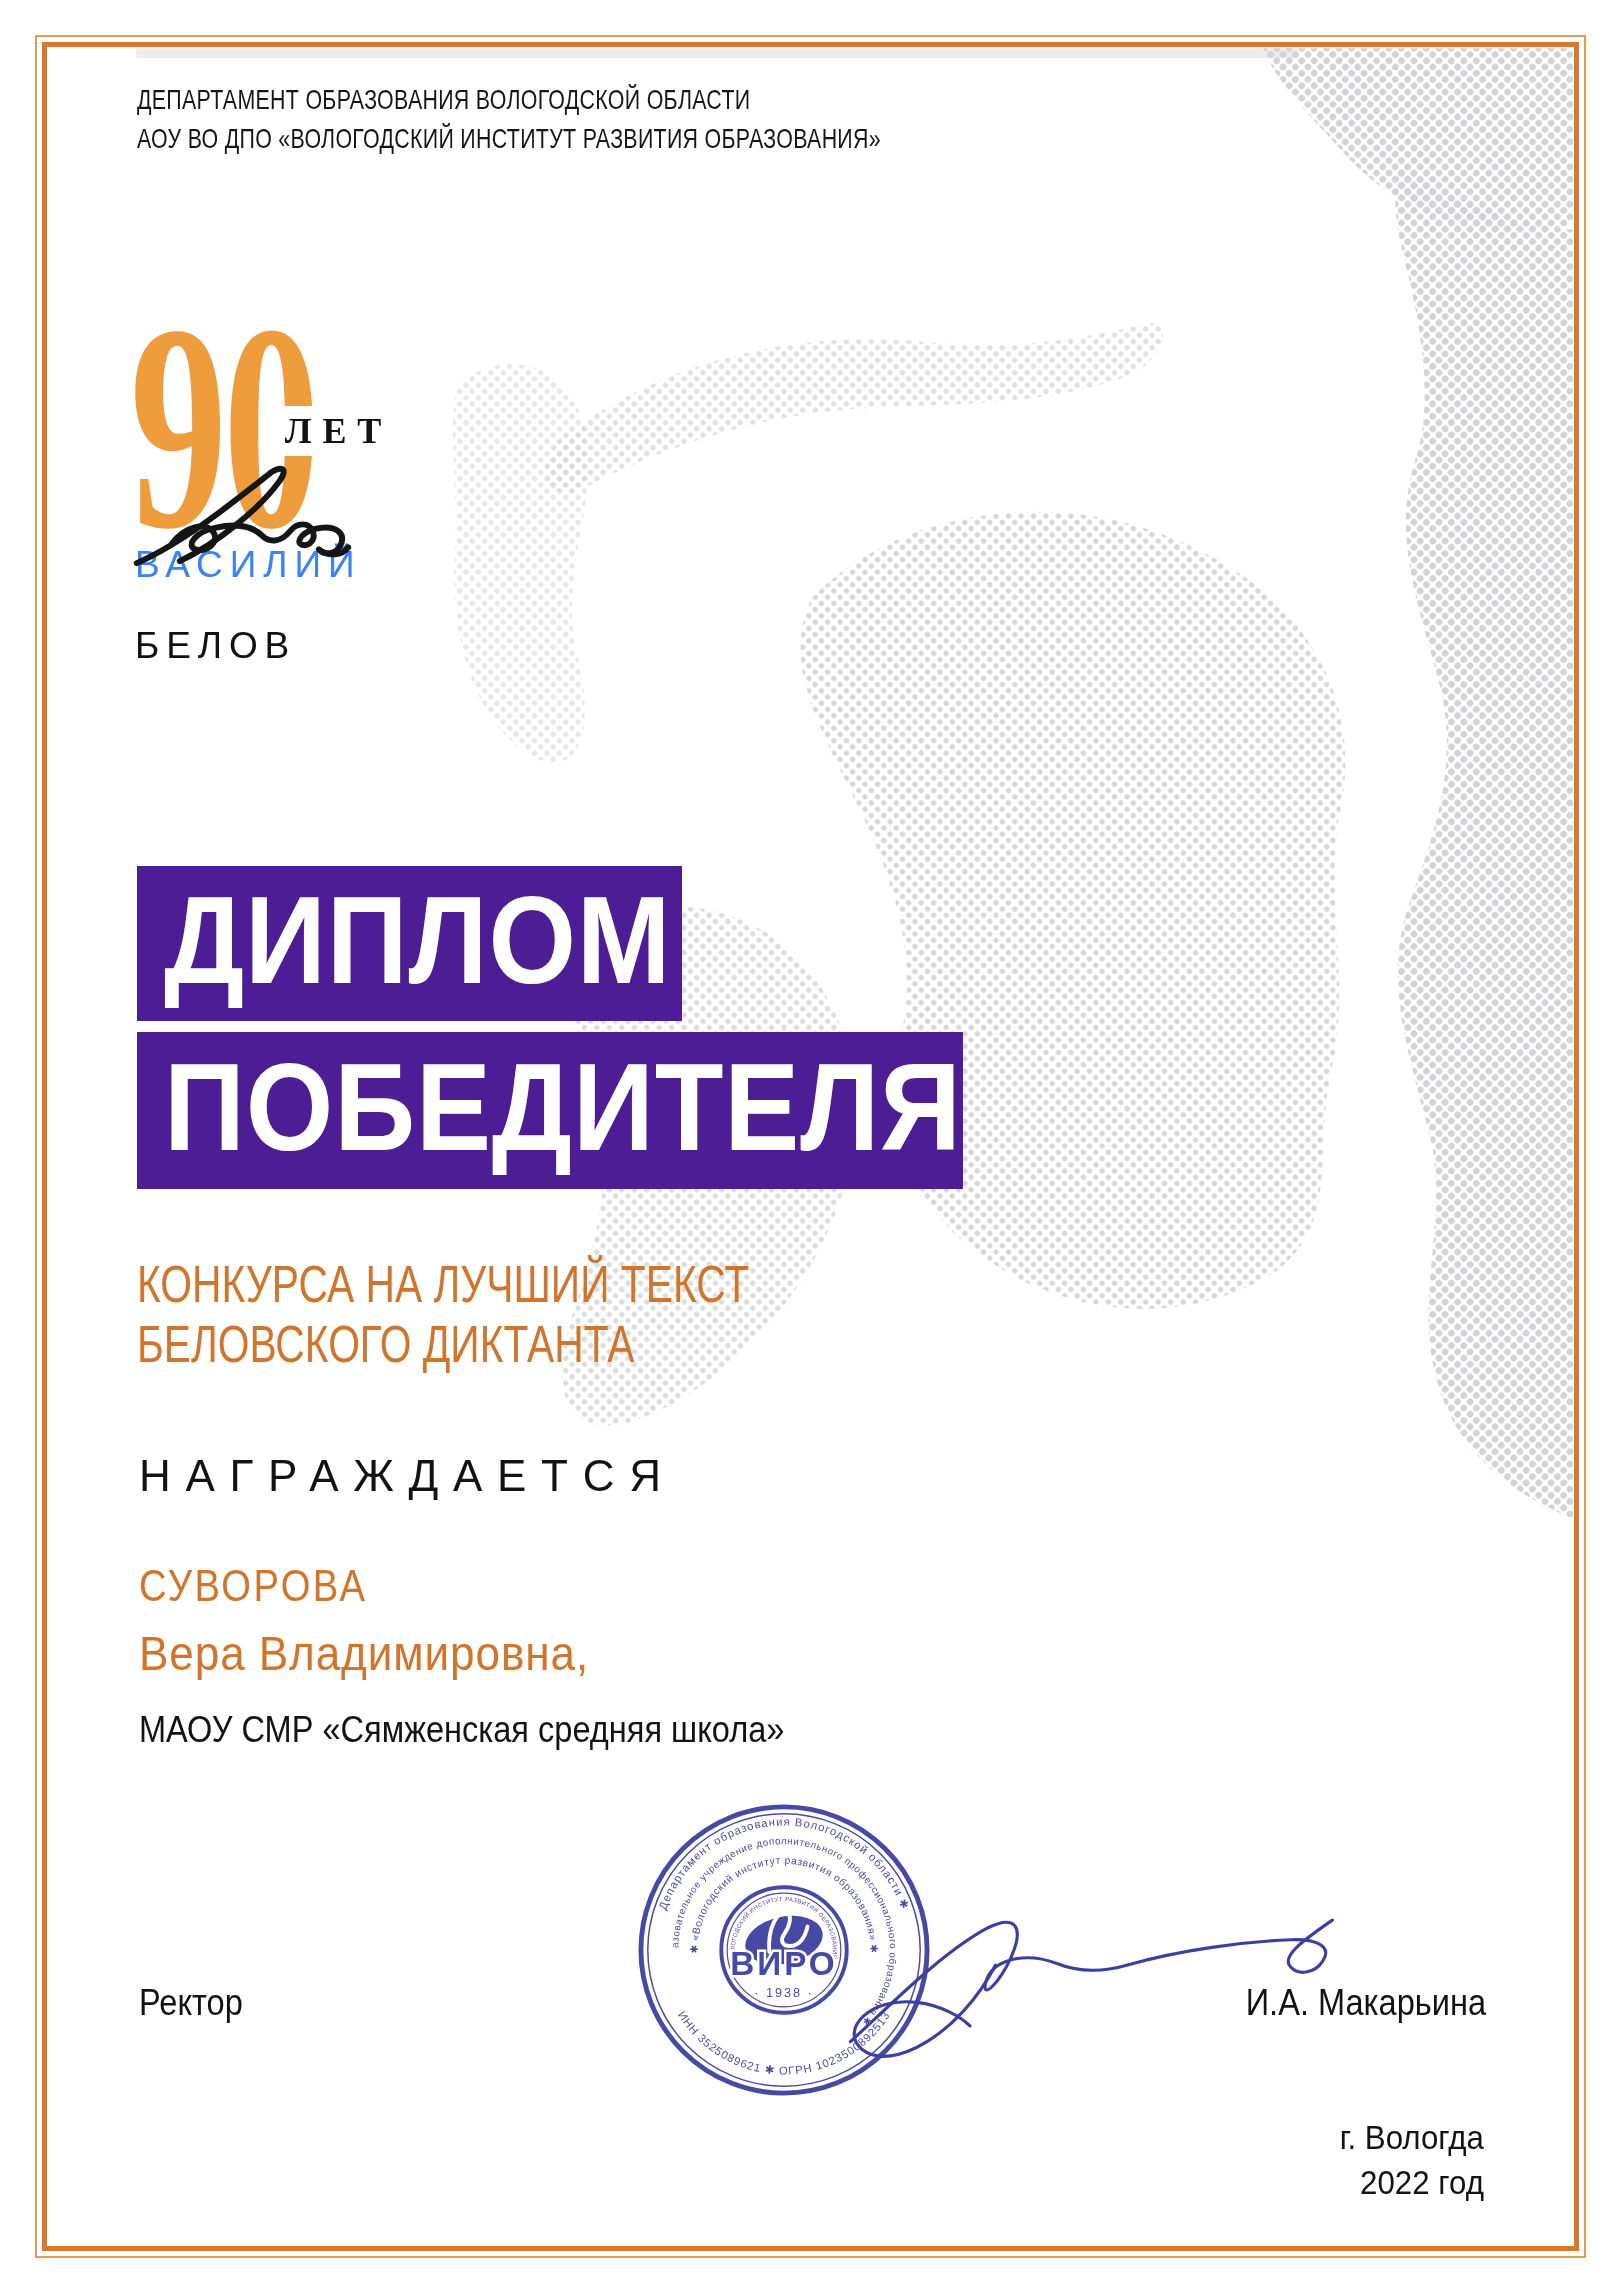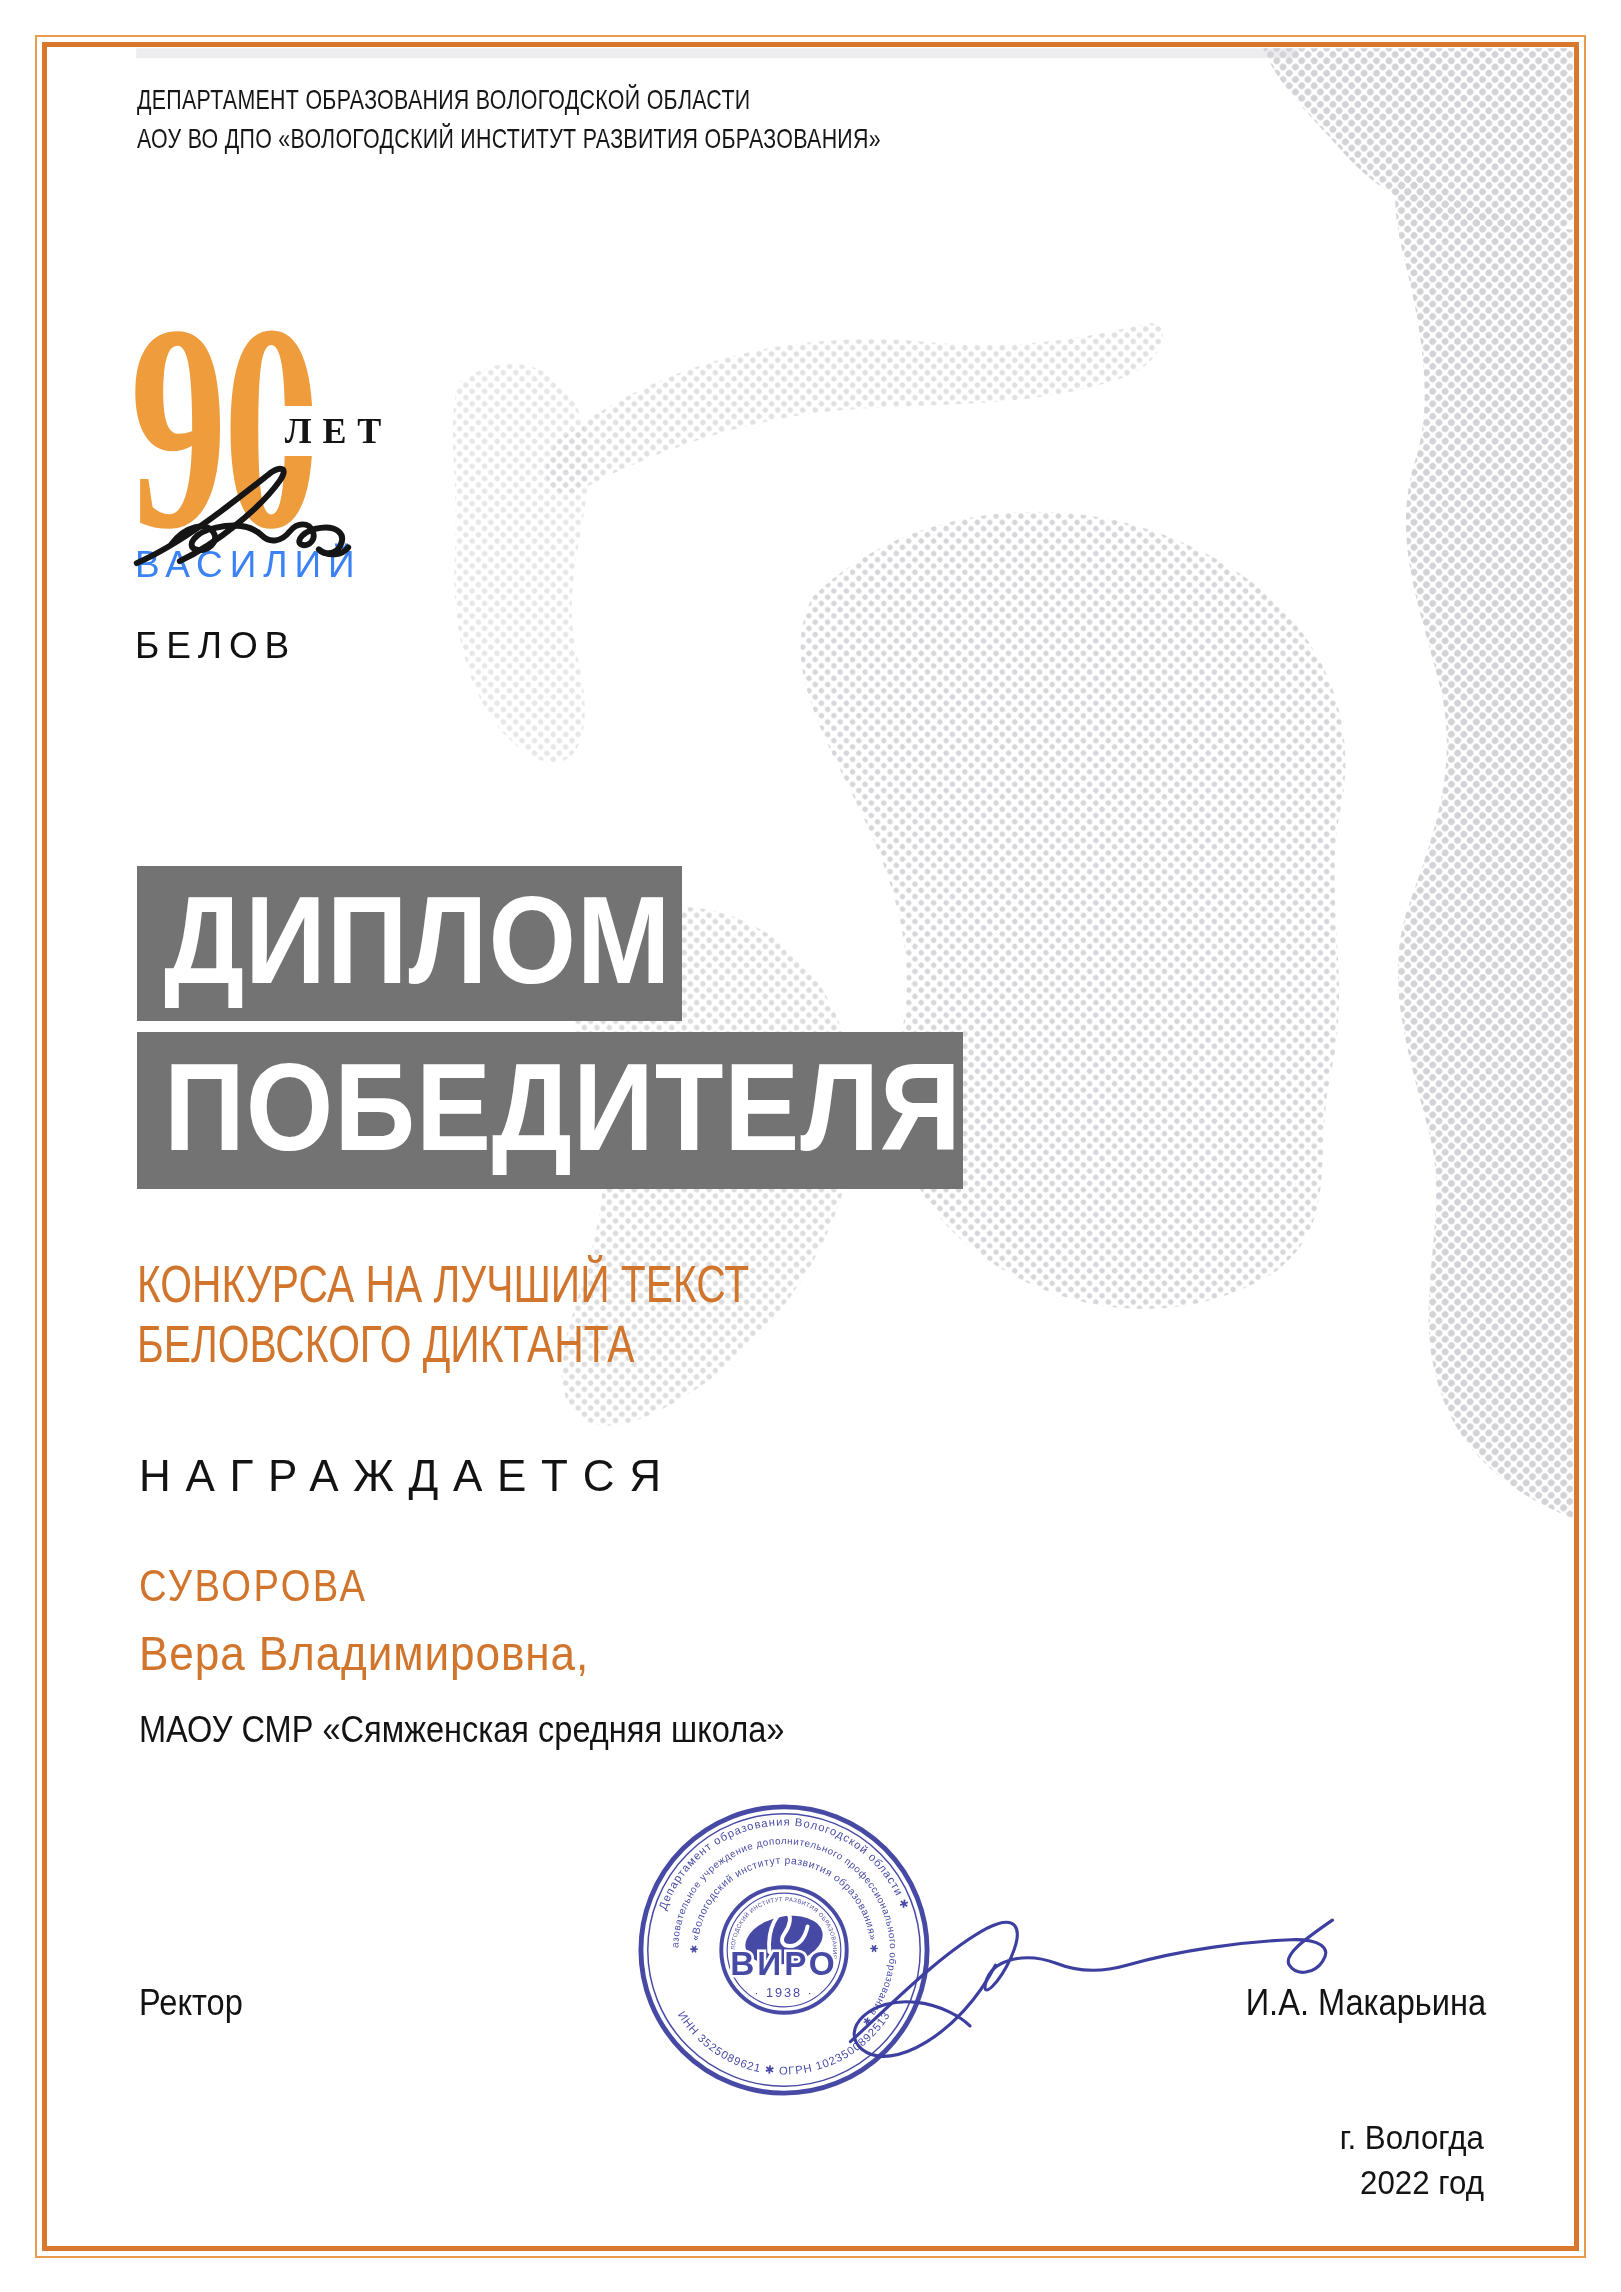--- a/index.html
+++ b/index.html
@@ -8,21 +8,21 @@
   .border-outer{inset:35px;border:2.9px solid #e89a4f;}
   .border-inner{inset:42px;border:5.9px solid #d8782c;}
   .halftone{left:48px;top:48px;z-index:0;}
   .z1{z-index:2;}
   .header{left:137px;top:80px;font-size:27.4px;line-height:39px;letter-spacing:0.4px;color:#161616;transform:scaleX(.78);transform-origin:left top;white-space:nowrap;}
   .num90{left:130px;top:280px;font-family:"Liberation Serif",serif;font-weight:bold;font-size:294px;line-height:1;color:#ee9c3c;transform:scaleX(.66);transform-origin:left top;letter-spacing:-5.9px;}
   .let{left:275px;top:406px;font-size:36px;font-weight:bold;letter-spacing:10.8px;color:#141414;background:#ffffff;padding:3.9px 2px 3.9px 9.8px;z-index:3;font-family:Liberation Serif, serif;}
   .belov-sig{left:123px;top:461px;z-index:3;}
   .vasiliy{left:135px;top:544px;font-size:37px;letter-spacing:6.9px;color:#3b82f6;}
   .belov{left:135px;top:625px;font-size:37px;letter-spacing:6.9px;color:#111;}
-  .banner{background:#737373;color:#ffffff;font-weight:bold;}
+  .banner{background:#4c1d95;color:#ffffff;font-weight:bold;}
   .banner1{left:137px;top:866px;width:545px;height:155px;}
   .banner2{left:137px;top:1032px;width:806px;height:157px;padding-left:20px;}
   .banner .txt{position:absolute;left:27.4px;top:50%;transform:translateY(-53%) scaleX(.9);transform-origin:left center;font-size:125px;white-space:nowrap;letter-spacing:1px;}
   .contest{left:137px;font-size:51px;line-height:61px;color:#d2752c;transform:scaleX(.8);transform-origin:left top;white-space:nowrap;}
   .contest1{top:1254px;}
   .contest2{top:1314px;}
   .awarded{left:139px;top:1451px;font-size:44px;letter-spacing:14.7px;color:#131313;}
   .rec-last{left:139px;top:1560px;font-size:45px;letter-spacing:2.9px;color:#d2752c;transform:scaleX(.85);transform-origin:left top;}
   .rec-name{left:139px;top:1625px;font-size:49px;letter-spacing:1px;color:#d2752c;transform:scaleX(.9);transform-origin:left top;white-space:nowrap;}
   .school{left:139px;top:1709px;font-size:37px;color:#131313;transform:scaleX(.88);transform-origin:left top;white-space:nowrap;}

